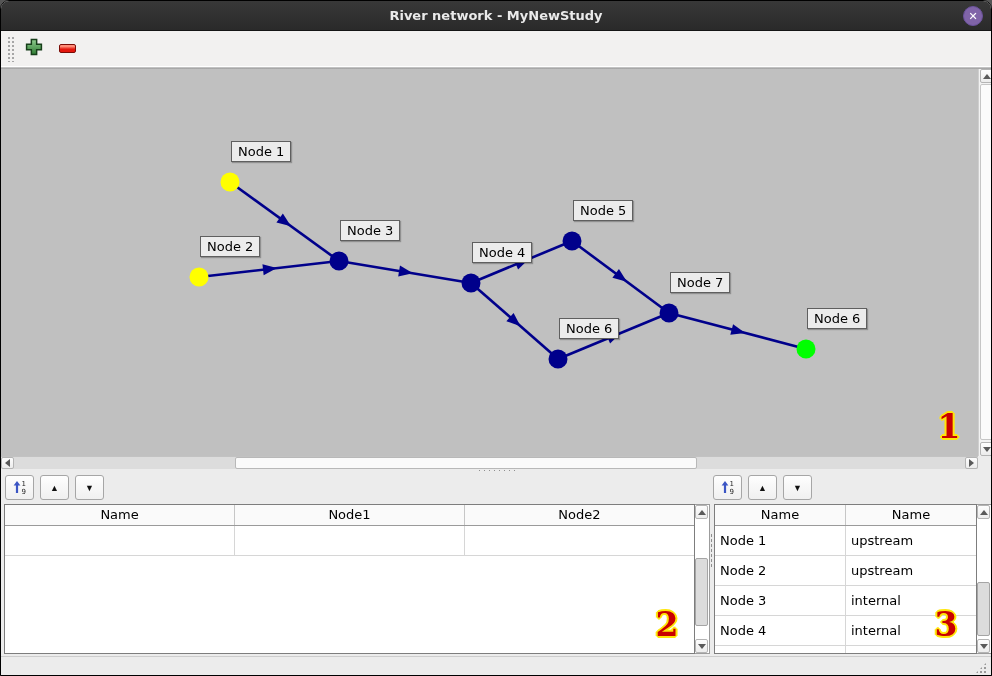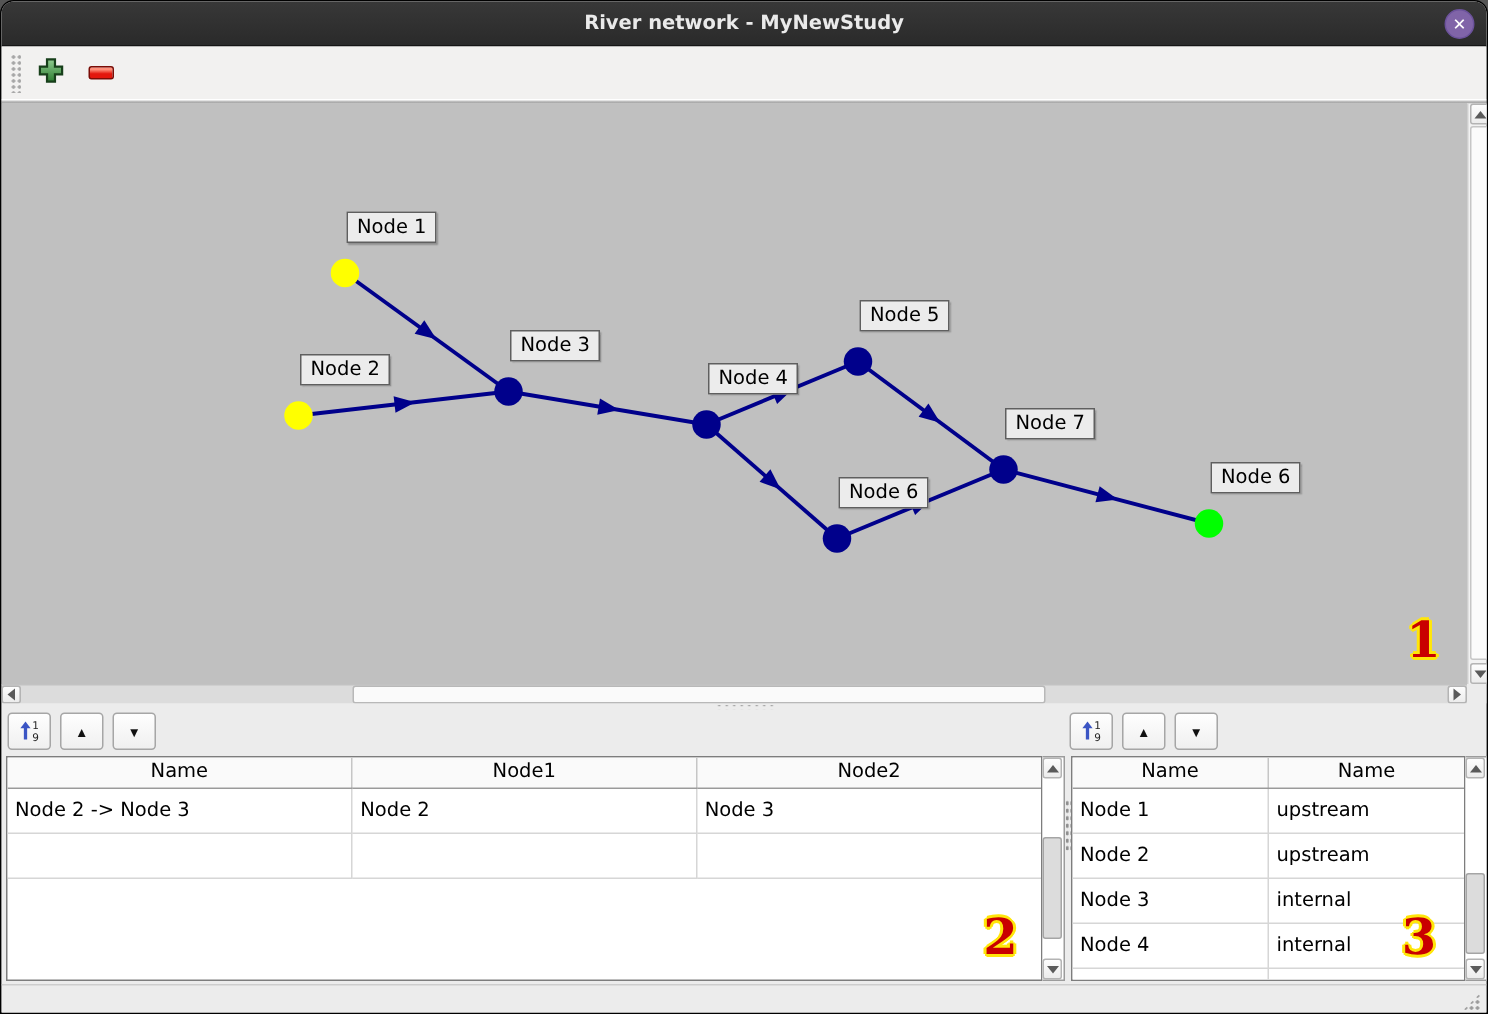--- a/index.html
+++ b/index.html
@@ -231,25 +231,20 @@
           <table id="reaches-table">
             <thead>
               <tr>
                 <th>Name</th>
                 <th>Node1</th>
                 <th>Node2</th>
               </tr>
             </thead>
             <tbody>
               <tr>
-                <td>Node 2 -&gt; Node 3</td>
-                <td>Node 2</td>
-                <td>Node 3</td>
-              </tr>
-              <tr>
                 <td></td>
                 <td></td>
                 <td></td>
               </tr>
             </tbody>
           </table>
         </div>
       <div class="table-sb">
         <div class="sb-btn" style="top:0;">
             <span class="tri tri-up"></span>

